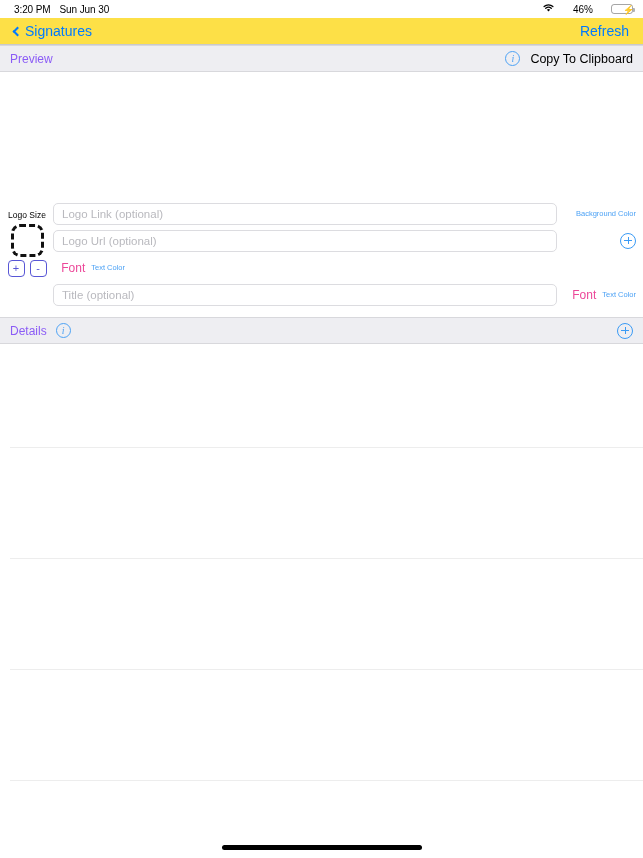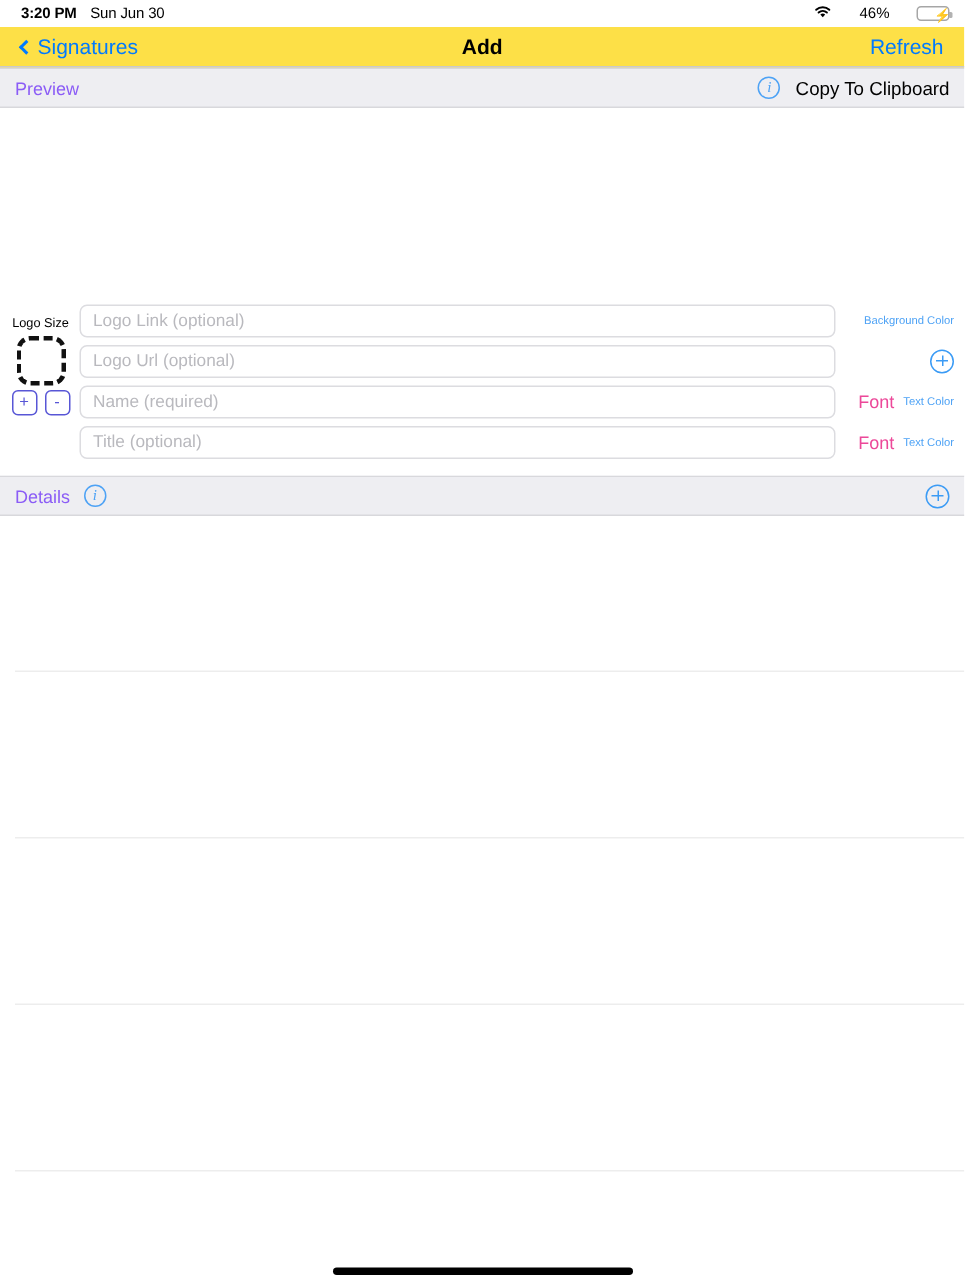--- a/index.html
+++ b/index.html
@@ -22,21 +22,21 @@
   .statusbar {
     height: 18px;
     display: flex;
     align-items: center;
     padding: 0 10px 0 14px;
     font-size: 10px;
     color: #000;
     background: #ffffff;
   }
   .sb-left { display: flex; align-items: center; gap: 9px; }
-  .sb-time { font-weight: 700; letter-spacing: -0.1px; }
+  .sb-time { font-weight: 400; letter-spacing: -0.1px; }
   .sb-date { font-weight: 400; letter-spacing: -0.1px; }
   .sb-right {
     margin-left: auto;
     display: flex;
     align-items: center;
     gap: 18px;
   }
   .sb-pct { font-size: 10px; font-weight: 500; }
   .batt {
     position: relative;
@@ -311,21 +311,20 @@
         <span class="batt-bolt">⚡</span>
       </span>
     </div>
   </div>
 
   <div class="navbar">
     <div class="nav-back">
       <span class="chev"></span>
       <span>Signatures</span>
     </div>
-    <div class="nav-title">Add</div>
     <div class="nav-right">Refresh</div>
   </div>
 
   <div class="sectionbar">
     <span class="title">Preview</span>
     <span class="sec-right">
       <span class="icon-info">i</span>
       <span class="link-blue">Copy To Clipboard</span>
     </span>
   </div>
@@ -354,21 +353,20 @@
       </div>
     </div>
 
     <div class="form-row">
       <div class="logo-col">
         <div class="size-btns">
           <span class="size-btn">+</span>
           <span class="size-btn">-</span>
         </div>
       </div>
-      <input class="txt-input" type="text" placeholder="Name (required)" style="">
       <div class="side-slot">
         <span class="link-font">Font</span>
         <span class="link-small">Text Color</span>
       </div>
     </div>
 
     <div class="form-row">
       <div class="logo-col"></div>
       <input class="txt-input" type="text" placeholder="Title (optional)" style="">
       <div class="side-slot">

